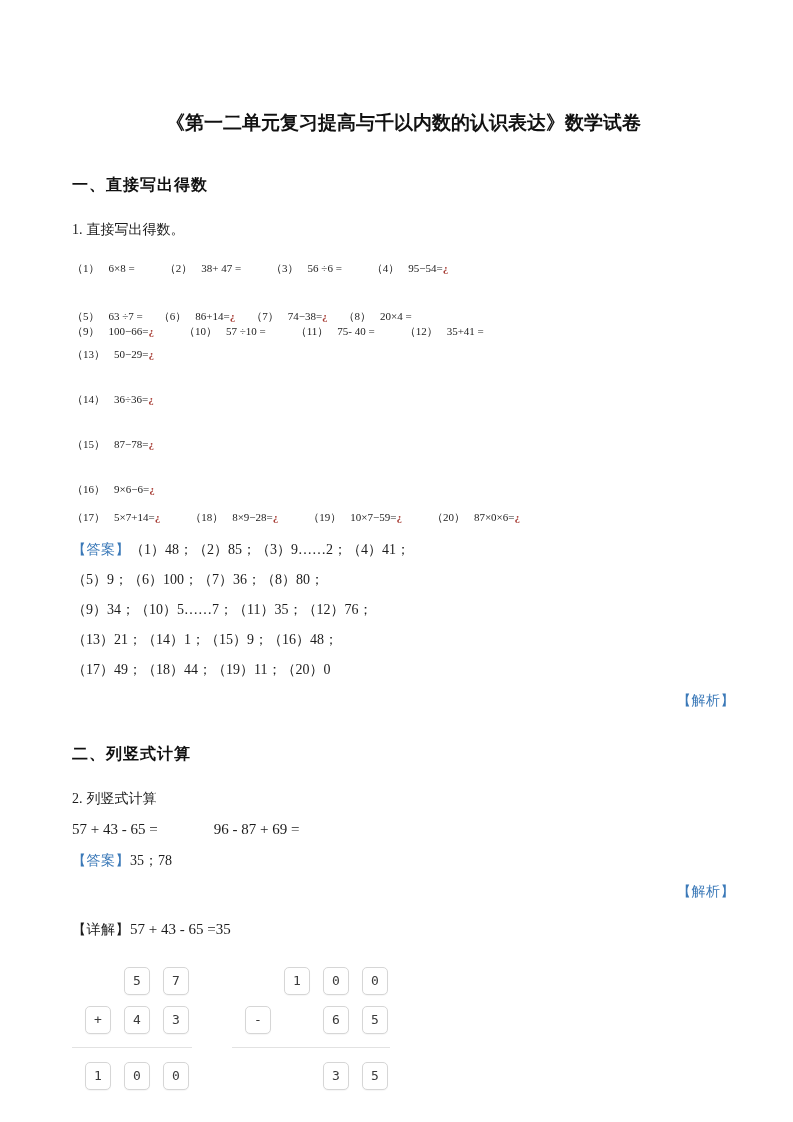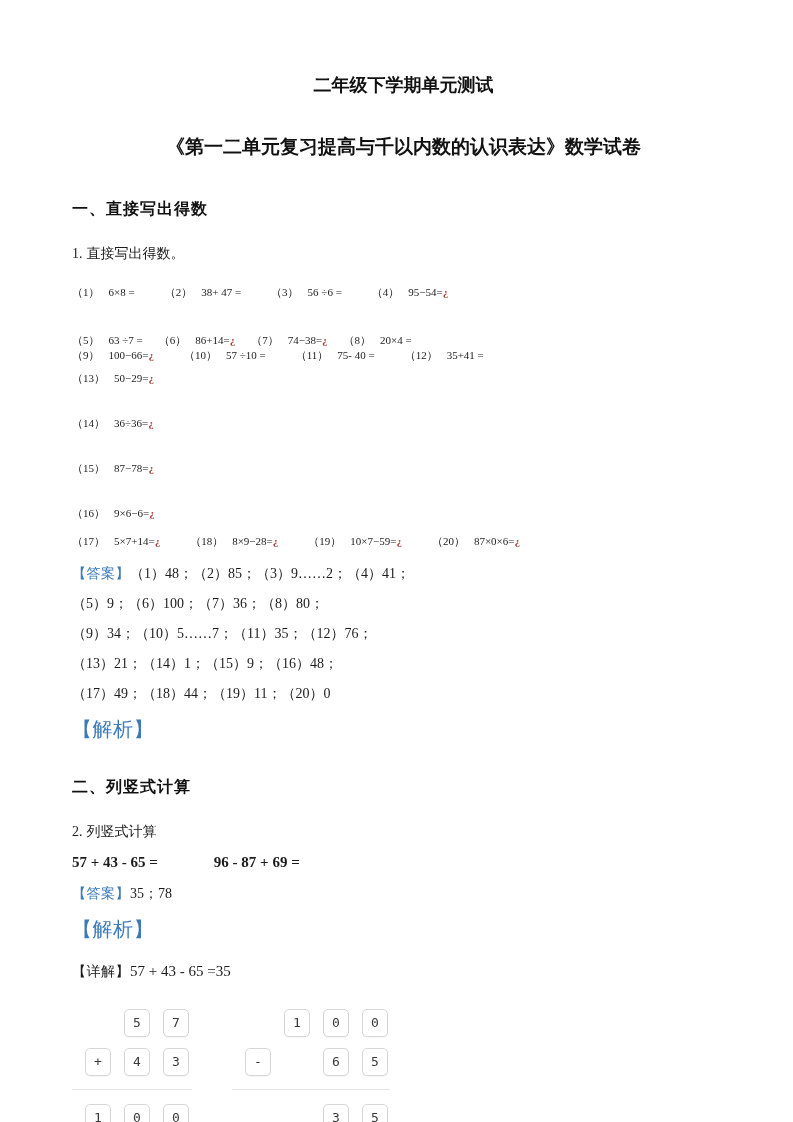--- a/index.html
+++ b/index.html
@@ -23,24 +23,24 @@
   .prow.r4 { margin-top:8px;flex-direction:column; }
   .prow.r5 { margin-top:13px; }
   .prob { white-space:pre; }
   .pn { margin-right:9px; }
   .pq { color:#a63a32; font-weight:bold; }
 
   .ansline { margin:15px 0 0; font-size:14px; white-space:pre-wrap; line-height:19px; }
   .ansline.cont { margin-top:11px; }
   .blue { color:#3b79b8; }
   .label { letter-spacing:0.5px; }
-  .analysis { margin:13px 0 0; font-size:20px; }
+  .analysis { margin:13px 0 0; font-size:14px;text-align:right; }
 
   .sec2-heading { margin:34px 0 0; }
-  .exprline { margin:13px 0 0; display:flex; gap:56px; font-size:15px; white-space:pre;font-weight:bold; }
+  .exprline { margin:13px 0 0; display:flex; gap:56px; font-size:15px; white-space:pre; }
   .s2ans { margin:13px 0 0; }
   .detail { margin:20px 0 0; font-size:14px; white-space:pre-wrap; }
   .detail .dexpr { font-size:15px; }
 
   .grids { margin-top:28px; display:flex; gap:40px; align-items:flex-start; }
   .vgrid { }
   .vgrid .vrow { display:flex; gap:13px; padding-left:13px; margin-top:11px; }
   .vgrid .vrow:first-child { margin-top:0; }
   .cell { display:inline-block; width:24px; height:26px; line-height:26px; text-align:center;
           border:1px solid #d6d6d6; border-radius:5px; background:#fff;
@@ -49,21 +49,20 @@
   .cell.blank { visibility:hidden; }
   .vline { border-top:1px solid #e2e2e2; margin:13px 0 14px; }
   .vgrid.add { width:120px; }
   .vgrid.sub { width:158px; }
 </style>
 </head>
 <body>
 
 <div class="page">
 
-  <h1 class="title">二年级下学期单元测试</h1>
   <h2 class="subtitle">《第一二单元复习提高与千以内数的认识表达》数学试卷</h2>
 
   <h3 class="sec-heading">一、直接写出得数</h3>
 
   <p class="qline"><span class="qnum">1.</span><span>直接写出得数。</span></p>
 
   <div class="prow r1">
     <span class="prob"><span class="pn">（1）</span><span class="pe">6×8 =</span><span class="pq"></span></span>
     <span class="prob"><span class="pn">（2）</span><span class="pe">38+ 47 =</span><span class="pq"></span></span>
     <span class="prob"><span class="pn">（3）</span><span class="pe">56 ÷6 =</span><span class="pq"></span></span>

